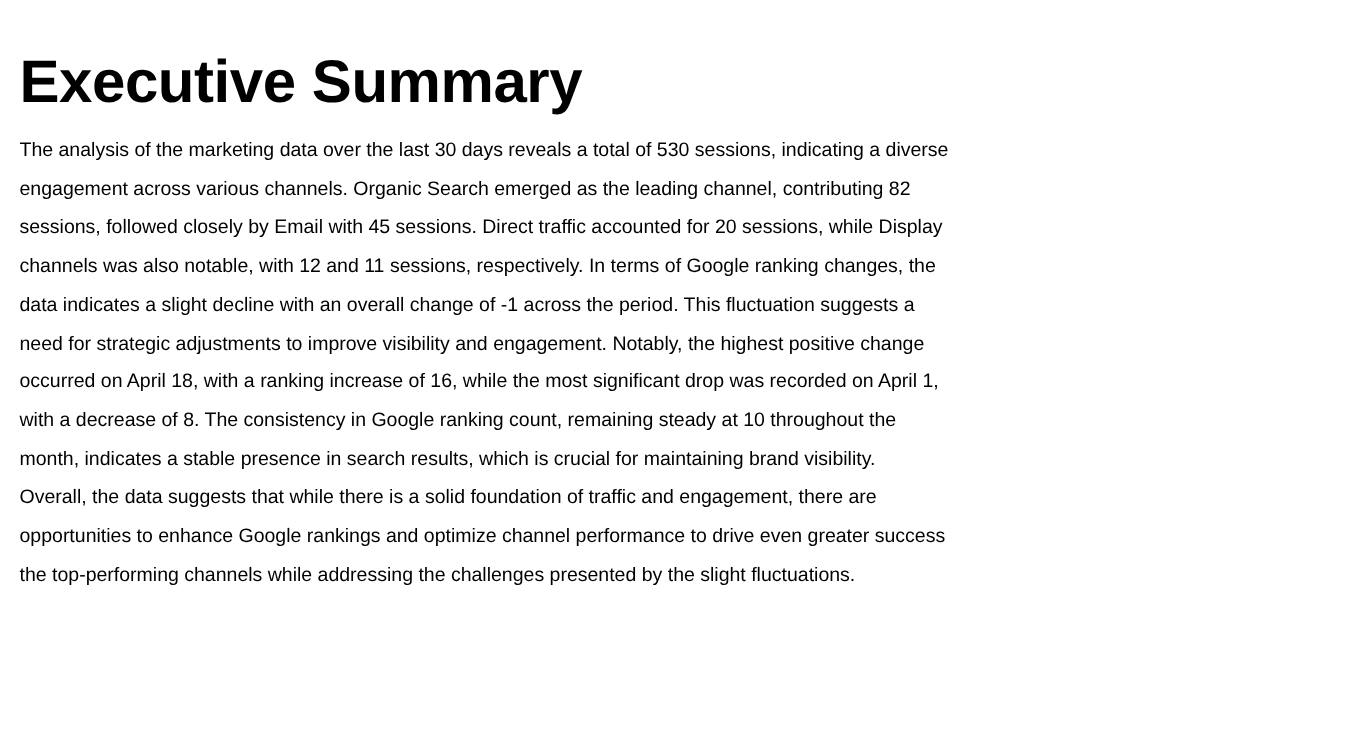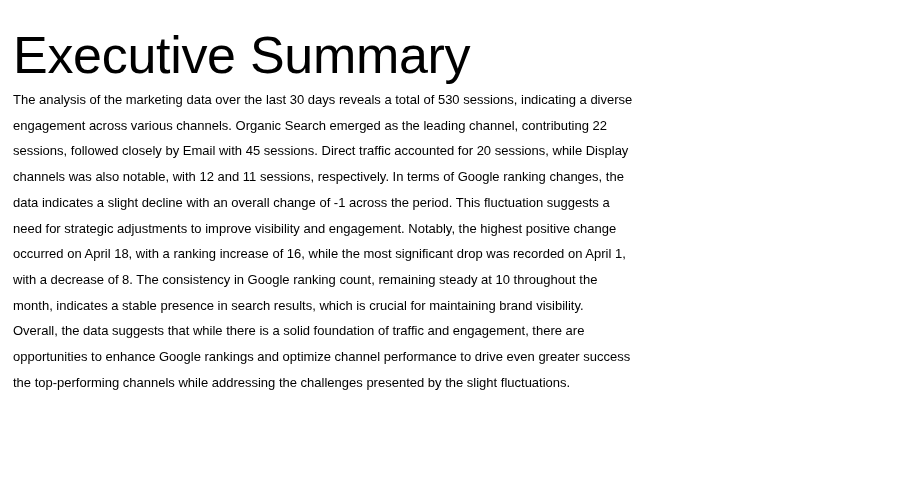--- a/index.html
+++ b/index.html
@@ -14,43 +14,43 @@
       font-family: "Liberation Sans", sans-serif;
       color: #000000;
     }
     .page {
       padding: 0 0 0 13px;
       width: 900px;
     }
     h1 {
       margin: 0;
       padding-top: 31px;
-      font-size: 52px;
-      font-weight: normal;
+      font-size: 40px;
+      font-weight: bold;
       line-height: 48px;
       letter-spacing: -0.3px;
     }
     .lines {
       margin-top: 8px;
     }
     .line {
       display: block;
       font-size: 13px;
       line-height: 25.7px;
       white-space: nowrap;
     }
   </style>
 </head>
 <body>
 
 <div class="page">
   <h1>Executive Summary</h1>
   <p class="lines" style="margin-bottom:0;">
     <span class="line">The analysis of the marketing data over the last 30 days reveals a total of 530 sessions, indicating a diverse</span>
-    <span class="line">engagement across various channels. Organic Search emerged as the leading channel, contributing 22</span>
+    <span class="line">engagement across various channels. Organic Search emerged as the leading channel, contributing 82</span>
     <span class="line">sessions, followed closely by Email with 45 sessions. Direct traffic accounted for 20 sessions, while Display</span>
     <span class="line">channels was also notable, with 12 and 11 sessions, respectively. In terms of Google ranking changes, the</span>
     <span class="line">data indicates a slight decline with an overall change of -1 across the period. This fluctuation suggests a</span>
     <span class="line">need for strategic adjustments to improve visibility and engagement. Notably, the highest positive change</span>
     <span class="line">occurred on April 18, with a ranking increase of 16, while the most significant drop was recorded on April 1,</span>
     <span class="line">with a decrease of 8. The consistency in Google ranking count, remaining steady at 10 throughout the</span>
     <span class="line">month, indicates a stable presence in search results, which is crucial for maintaining brand visibility.</span>
     <span class="line">Overall, the data suggests that while there is a solid foundation of traffic and engagement, there are</span>
     <span class="line">opportunities to enhance Google rankings and optimize channel performance to drive even greater success</span>
     <span class="line">the top-performing channels while addressing the challenges presented by the slight fluctuations.</span>

